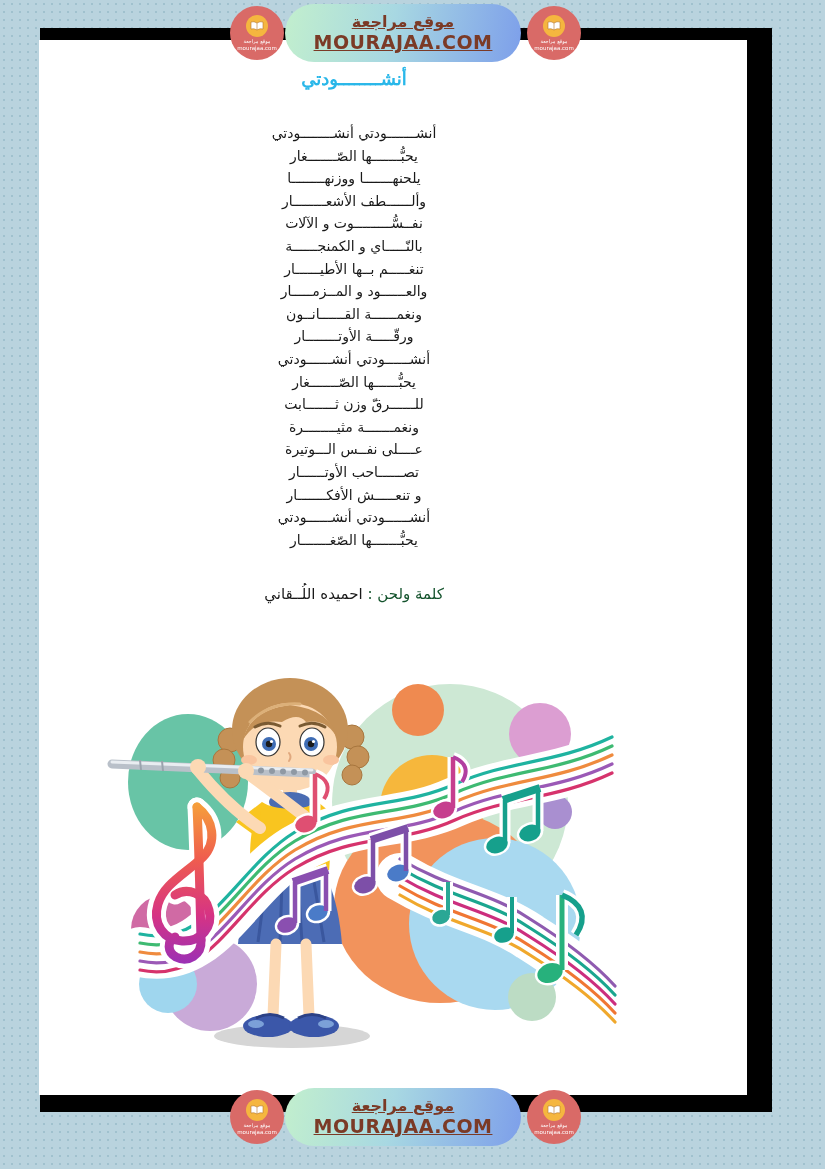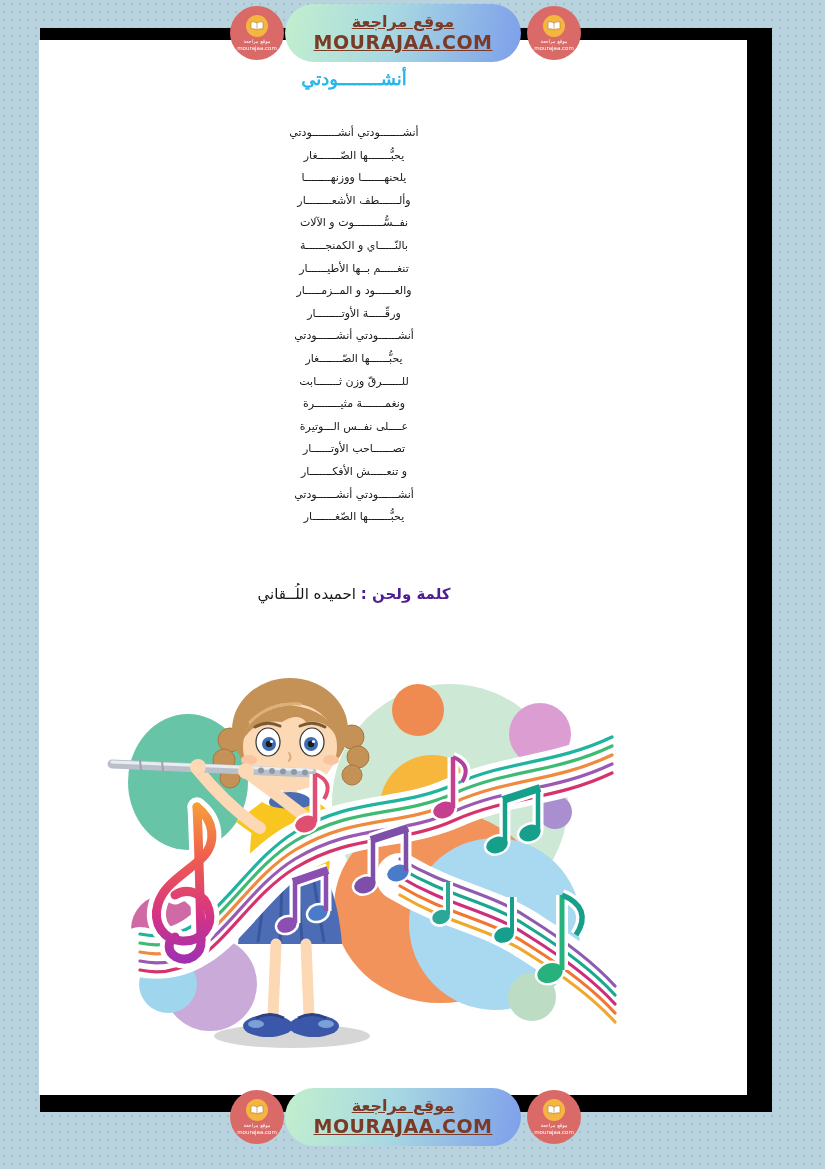--- a/index.html
+++ b/index.html
@@ -27,23 +27,23 @@
   .badge.hl{left:230px;top:6px;}  .badge.hr{left:527px;top:6px;}
   .badge.fl{left:230px;top:1090px;} .badge.fr{left:527px;top:1090px;}
   .badge .disc{width:22px;height:22px;border-radius:50%;background:#f5b63f;display:flex;align-items:center;justify-content:center;}
   .badge .t1{font-size:5px;color:#fff;margin-top:2px;line-height:1.1;}
   .badge .t2{font-size:5.5px;color:#fff;line-height:1.1;}
 
   
   .doc-title{position:absolute;left:0;top:68px;width:708px;text-align:center;
     font-size:18px;font-weight:bold;color:#29b7e9;font-family:Liberation Serif, serif;}
   .poem{position:absolute;left:0;top:122px;width:708px;text-align:center;direction:rtl;
-    color:#191919;font-size:11px;line-height:22.6px;}
+    color:#191919;font-size:14px;line-height:22.6px;}
   .credit{position:absolute;left:0;top:585px;width:708px;text-align:center;direction:rtl;font-size:15px;}
-  .credit .lbl{color:#4c1d95;font-weight:bold;}
+  .credit .lbl{color:#14532d;font-weight:normal;}
   .credit .name{color:#191919;}
 
   .illus{position:absolute;left:100px;top:652px;width:520px;height:400px;}
 </style>
 </head>
 <body>
 
 <div class="page-shadow"></div>
 <div class="page"></div>
 
@@ -76,20 +76,21 @@
 
 <div class="poem">
   <div>أنشـــــــودتي أنشــــــــودتي</div>
   <div>يحبُّـــــــها الصّـــــــغار</div>
   <div>يلحنهـــــــا ووزنهــــــــا</div>
   <div>وألــــــطف الأشعــــــــار</div>
   <div>نفــسُّـــــــــوت و الآلات</div>
   <div>بالنّـــــاي و الكمنجــــــة</div>
   <div>تنغـــــم بــها الأطيــــــار</div>
   <div>والعــــــود و المــزمـــــار</div>
+  <div>ونغمــــــة القــــــانــون</div>
   <div>ورقّـــــة الأوتــــــــار</div>
   <div>أنشــــــودتي أنشــــــودتي</div>
   <div>يحبُّــــــها الصّـــــــغار</div>
   <div>للــــــرقّ وزن ثـــــــابت</div>
   <div>ونغمـــــــة مثيــــــــرة</div>
   <div>عــــلى نفــس الـــوتيرة</div>
   <div>تصــــــاحب الأوتــــــار</div>
   <div>و تنعـــــش الأفكـــــــار</div>
   <div>أنشــــــودتي أنشــــــودتي</div>
   <div>يحبُّـــــــها الصّغـــــــار</div>

